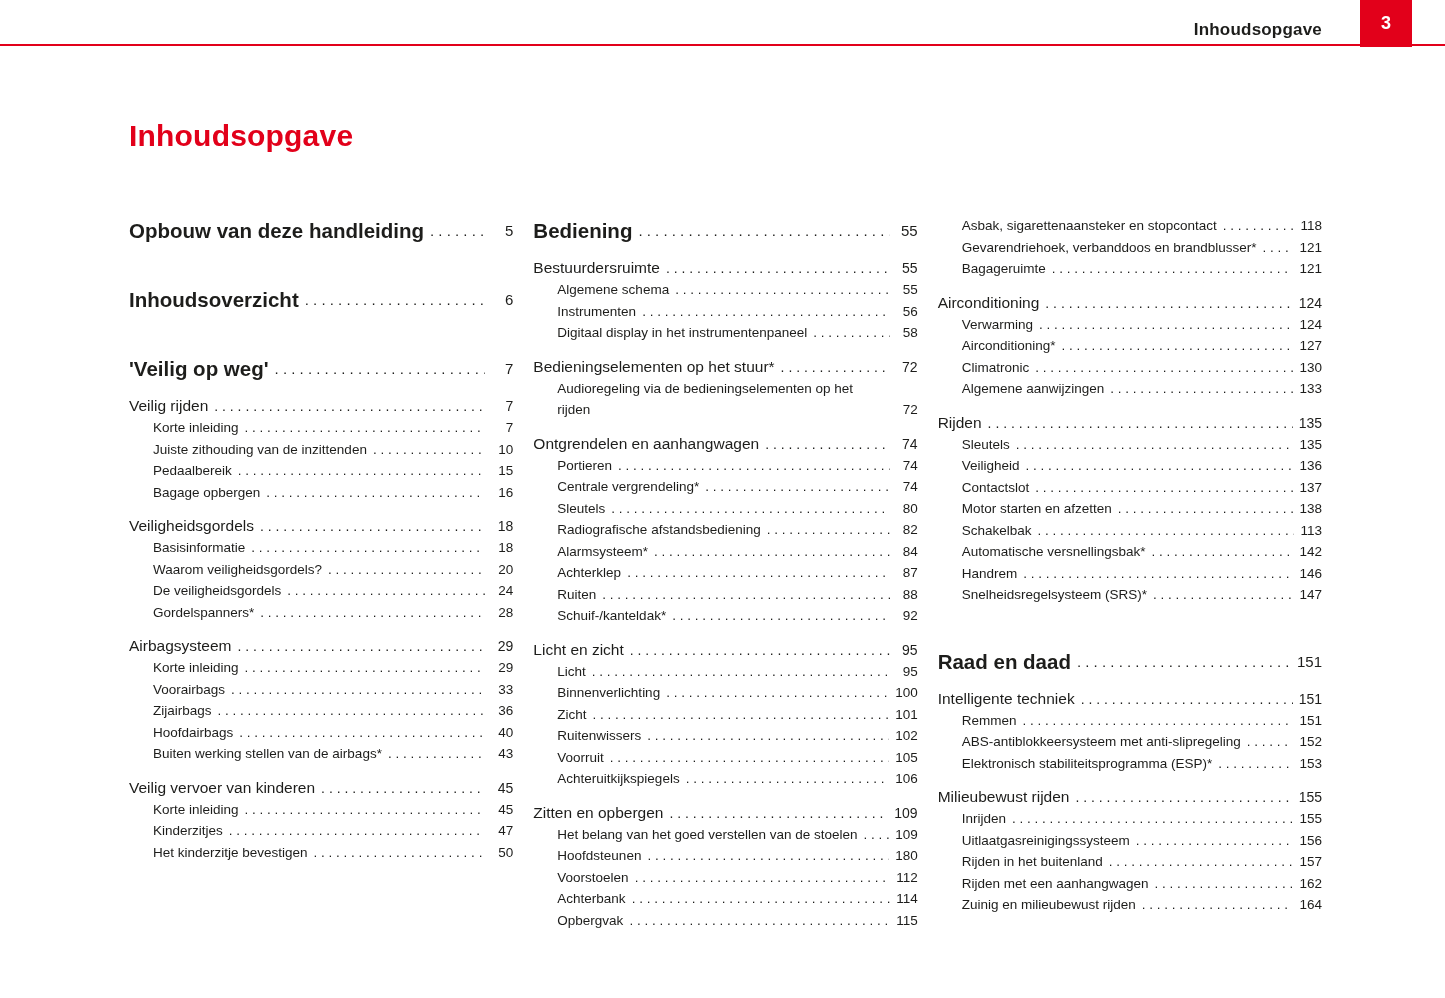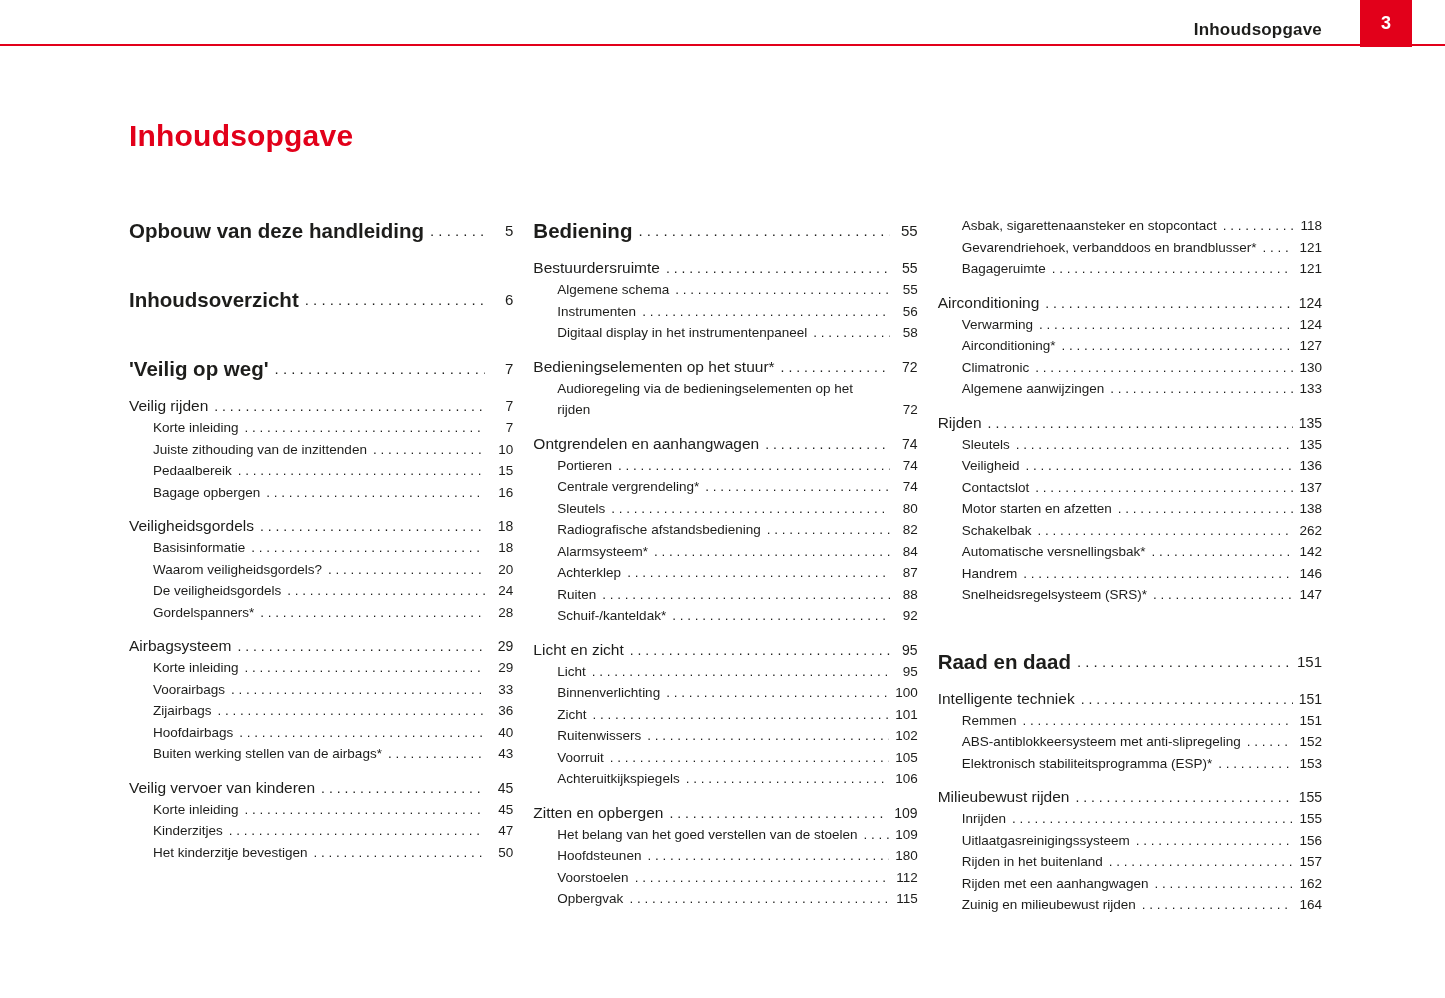--- a/index.html
+++ b/index.html
@@ -329,20 +329,25 @@
             <span class="label">Hoofdsteunen</span>
             <span class="dots"></span>
             <span class="page">180</span>
           </div>
           <div class="entry sub">
             <span class="label">Voorstoelen</span>
             <span class="dots"></span>
             <span class="page">112</span>
           </div>
           <div class="entry sub">
+            <span class="label">Achterbank</span>
+            <span class="dots"></span>
+            <span class="page">114</span>
+          </div>
+          <div class="entry sub">
             <span class="label">Opbergvak</span>
             <span class="dots"></span>
             <span class="page">115</span>
           </div>
         </div>
       <div class="column">
           <div class="entry sub">
             <span class="label">Asbak, sigarettenaansteker en stopcontact</span>
             <span class="dots"></span>
             <span class="page">118</span>
@@ -403,21 +408,21 @@
             <span class="page">137</span>
           </div>
           <div class="entry sub">
             <span class="label">Motor starten en afzetten</span>
             <span class="dots"></span>
             <span class="page">138</span>
           </div>
           <div class="entry sub">
             <span class="label">Schakelbak</span>
             <span class="dots"></span>
-            <span class="page">262</span>
+            <span class="page">113</span>
           </div>
           <div class="entry sub">
             <span class="label">Automatische versnellingsbak*</span>
             <span class="dots"></span>
             <span class="page">142</span>
           </div>
           <div class="entry sub">
             <span class="label">Handrem</span>
             <span class="dots"></span>
             <span class="page">146</span>

